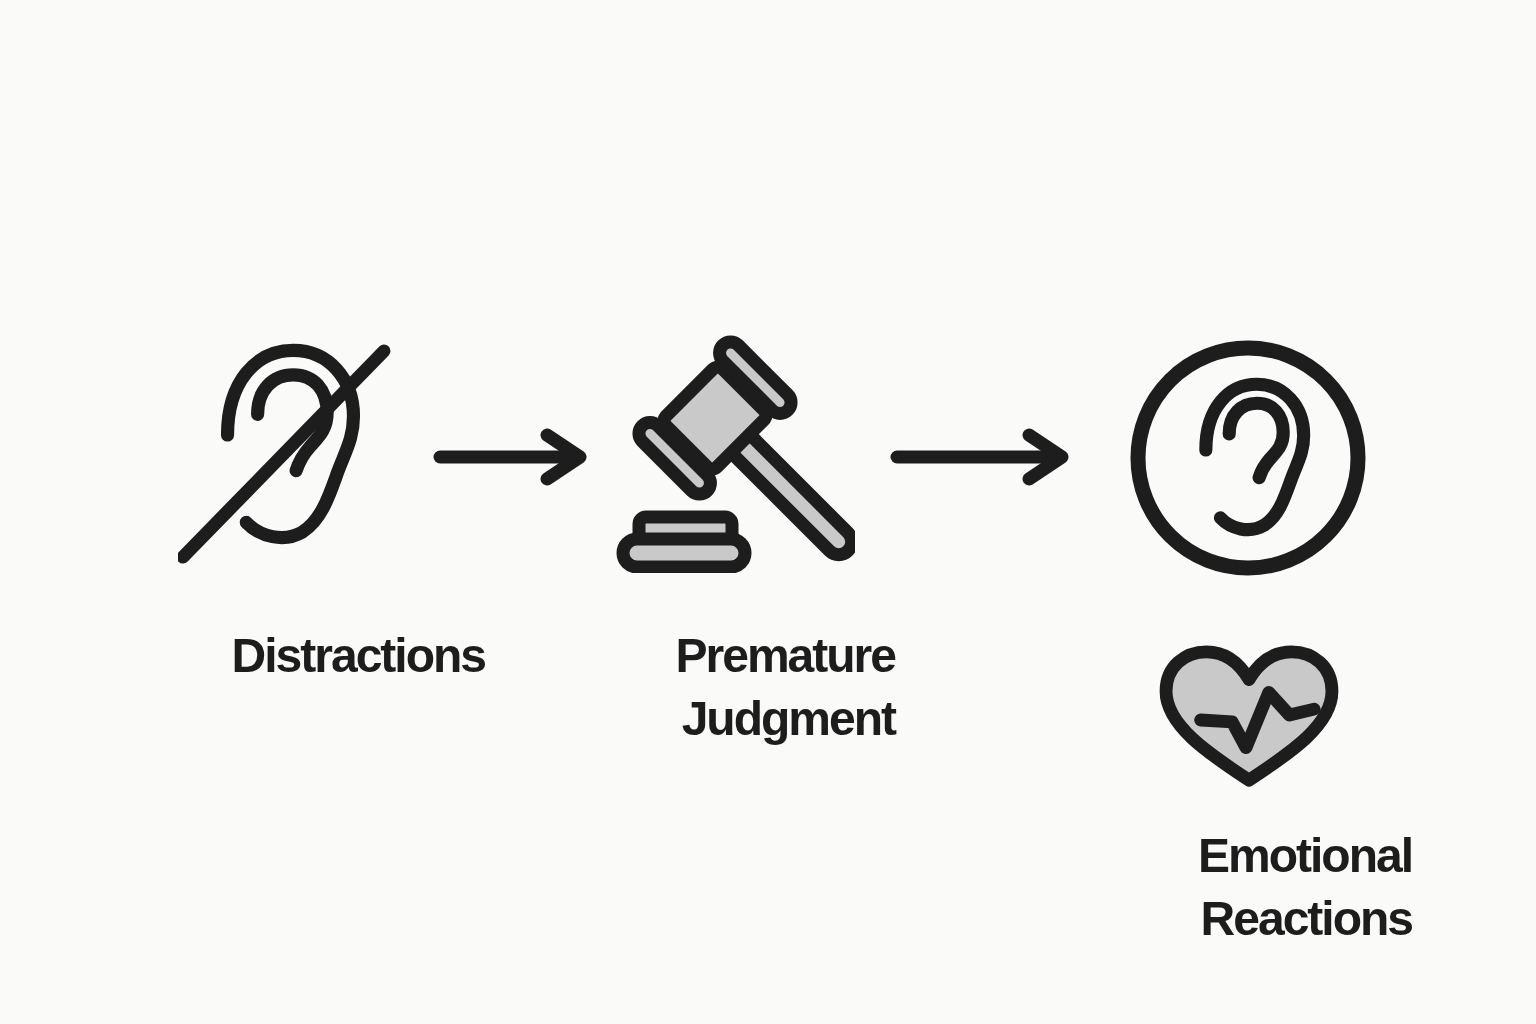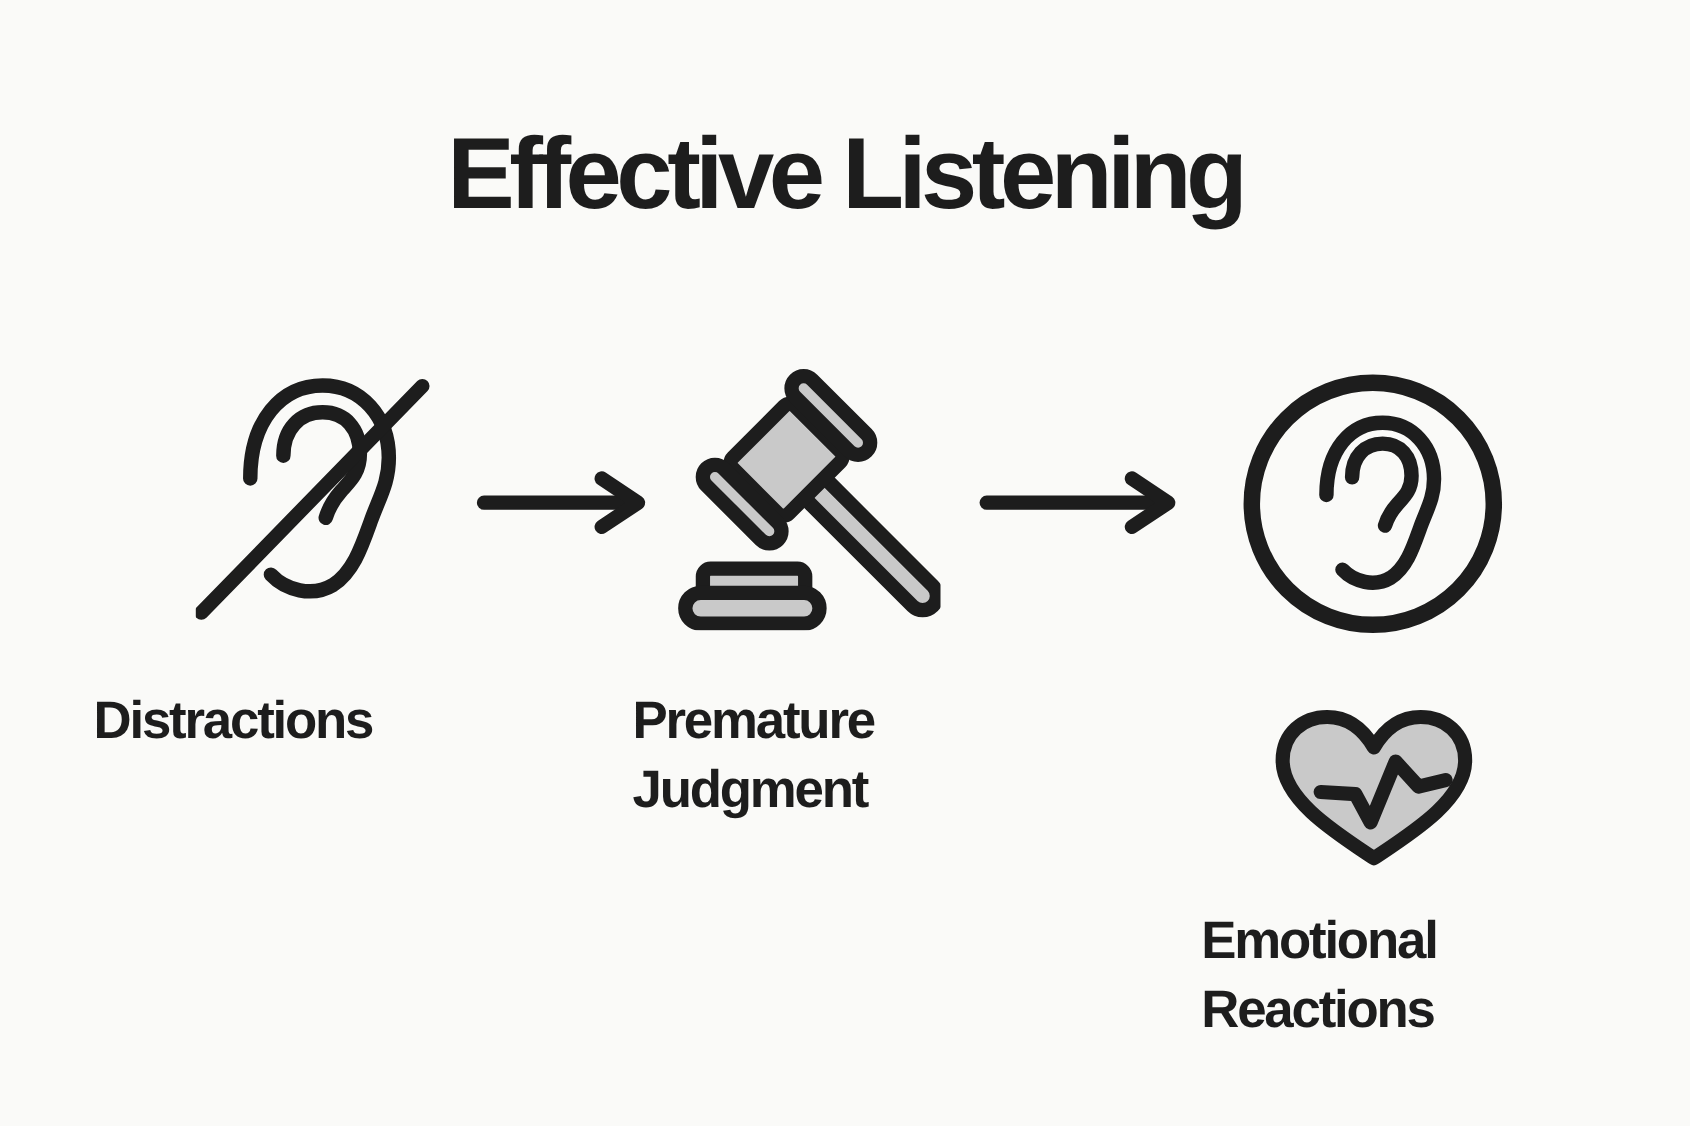--- a/index.html
+++ b/index.html
@@ -61,33 +61,32 @@
     display: block;
   }
   .arrow-1 { left: 433px; top: 427px; }
   .arrow-2 { left: 890px; top: 427px; }
   .label {
     position: absolute;
     font-size: 48px;
     font-weight: bold;
     letter-spacing: -2px;
     line-height: 63px;
-    text-align: left;
+    text-align: right;
     color: var(--ink);
   }
   .label-distractions { left: 85px;   top: 624px; width: 400px; }
   .label-premature    { left: 575px;  top: 624px; width: 320px; }
   .label-emotional    { left: 1092px; top: 824px; width: 320px; }
 </style>
 </head>
 <body>
 
 <div class="stage">
 
-  <h1 class="title">Effective Listening</h1>
 
   <figure class="icon icon-ear-slash">
     <svg width="215" height="235" viewBox="0 0 215 235" aria-hidden="true">
       <g transform="translate(42,3) scale(0.94)">
         <path class="stroke" stroke-width="14" d="M 8,100 C 8,44 38,10 78,10 C 115,10 142,40 142,80 C 142,104 133,118 125,140 C 116,165 108,190 88,203 C 68,215 42,208 28,193"></path>
         <path class="stroke" stroke-width="14" d="M 40,78 C 40,52 56,36 78,36 C 100,36 114,52 114,76 C 114,94 105,102 96,112 C 88,121 84,128 81,138"></path>
       </g>
       <line class="stroke" stroke-width="13" x1="5" y1="219" x2="206" y2="13"></line>
     </svg>
   </figure>

